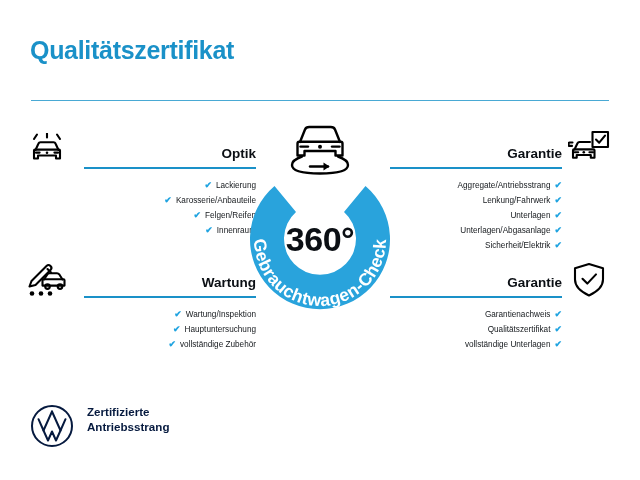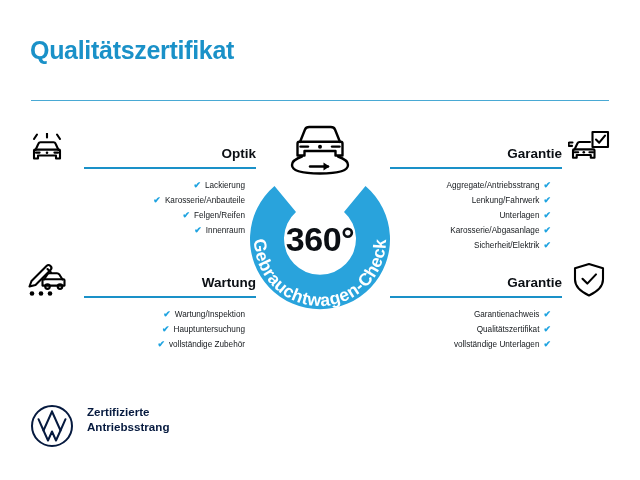--- a/index.html
+++ b/index.html
@@ -30,21 +30,21 @@
   .col-left{left:84px;width:172px;text-align:right;}
   .col-right{left:390px;width:172px;text-align:right;}
 
   .sec-head{
     font-size:13.5px;font-weight:bold;color:#0b0f14;
     line-height:16px;white-space:nowrap;
   }
   .sec-rule{
     height:1.5px;background:#1a91c8;margin-top:5px;width:100%;
   }
-  .sec-list{list-style:none;margin:11px;padding:0;margin-top:9px;}
+  .sec-list{list-style:none;margin:0;padding:0;margin-top:9px;}
   .sec-list li{
     font-size:8.2px;line-height:14.2px;color:#15191d;
     white-space:nowrap;
   }
   .chk{color:#1fa3e0;font-weight:bold;font-size:9px;}
   .col-left .chk{margin-right:4px;}
   .col-right .chk{margin-left:4px;}
 
   
   .sec-icon{position:absolute;}
@@ -135,21 +135,21 @@
     </ul>
   </div>
 
   <div class="col col-right" style="top:146px;">
     <div class="sec-head">Garantie</div>
     <div class="sec-rule"></div>
     <ul class="sec-list">
       <li><span>Aggregate/Antriebsstrang</span><span class="chk">✔</span></li>
       <li><span>Lenkung/Fahrwerk</span><span class="chk">✔</span></li>
       <li><span>Unterlagen</span><span class="chk">✔</span></li>
-      <li><span>Karosserie/Abgasanlage</span><span class="chk">✔</span></li>
+      <li><span>Unterlagen/Abgasanlage</span><span class="chk">✔</span></li>
       <li><span>Sicherheit/Elektrik</span><span class="chk">✔</span></li>
     </ul>
   </div>
 
   <div class="col col-left" style="top:275px;">
     <div class="sec-head">Wartung</div>
     <div class="sec-rule"></div>
     <ul class="sec-list">
       <li><span class="chk">✔</span><span>Wartung/Inspektion</span></li>
       <li><span class="chk">✔</span><span>Hauptuntersuchung</span></li>

